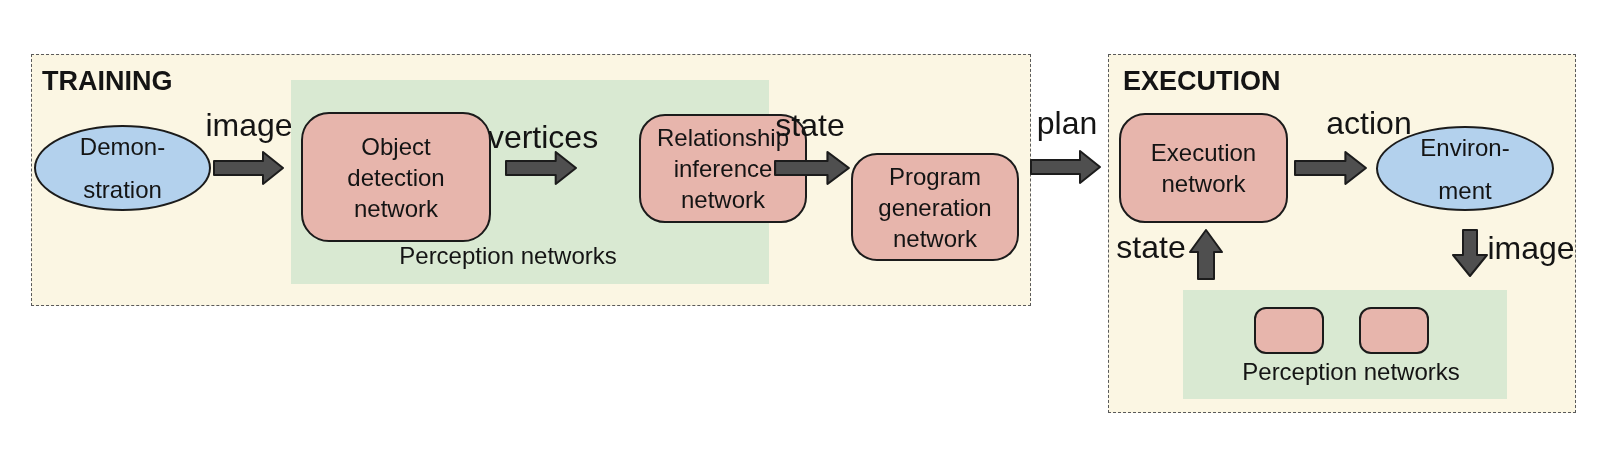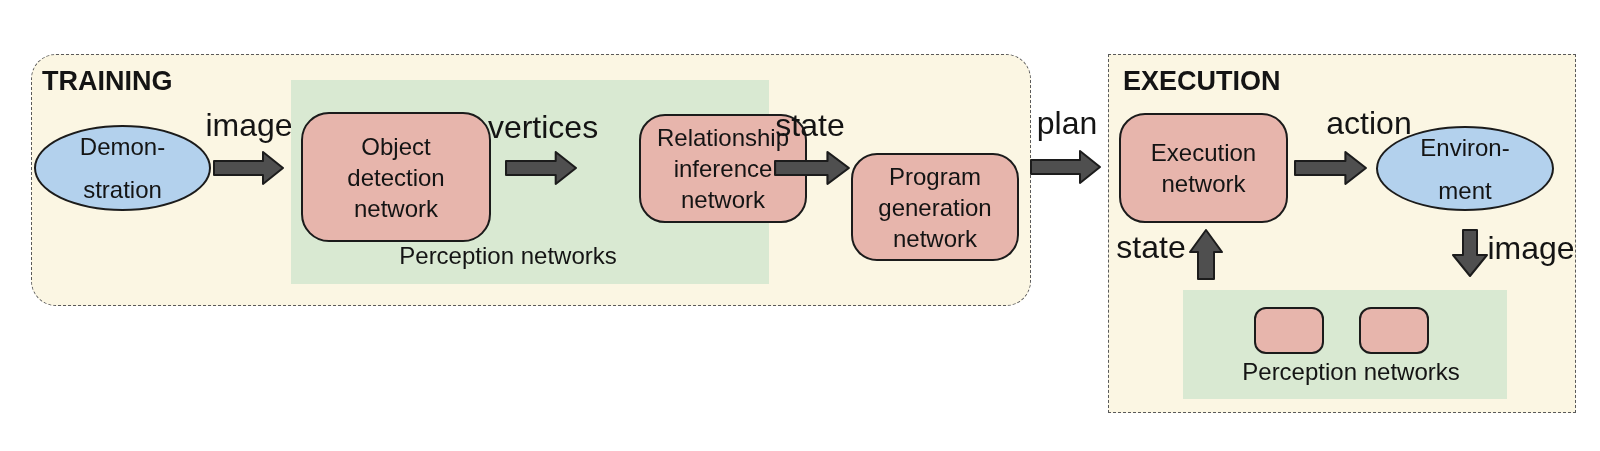--- a/index.html
+++ b/index.html
@@ -56,21 +56,21 @@
     font-size:24px; line-height:28px;
     transform:translateX(-50%);
     white-space:nowrap;
   }
   .arrow { position:absolute; display:block; }
   .arrow polygon { fill:#4f4f4f; stroke:#1c1c1c; stroke-width:2; stroke-linejoin:round; }
 </style>
 </head>
 <body>
 
-<div class="panel" style="left:31px; top:54px; width:1000px; height:252px;border-radius:25px;">
+<div class="panel" style="left:31px; top:54px; width:1000px; height:252px;">
 
   <div class="panel-title" style="left:10px; top:11px;">TRAINING</div>
 
   <div class="ellipse" style="left:2px; top:70px; width:177px; height:86px;">
     <span>Demon-
 stration</span>
   </div>
 
   <div class="flow-label" style="left:217px; top:56px;">image</div>
 
@@ -79,21 +79,21 @@
   </svg>
 
   <div class="group" style="left:259px; top:25px; width:478px; height:204px;">
 
     <div class="node" style="left:10px; top:32px; width:190px; height:130px; border-radius:28px;">
       <span>Object
 detection
 network</span>
     </div>
 
-    <div class="flow-label" style="left:252px; top:33px;">vertices</div>
+    <div class="flow-label" style="left:252px; top:43px;">vertices</div>
 
     <svg class="arrow" style="left:214px; top:70px;" width="73" height="36" viewBox="0 0 72 36" preserveAspectRatio="none">
       <polygon points="1,11 50,11 50,2 70,18 50,34 50,25 1,25"></polygon>
     </svg>
 
     <div class="node" style="left:300px; top:34px; width:168px; height:109px; border-radius:26px;margin-left:48px;">
       <span>Relationship
 inference
 network</span>
     </div>

